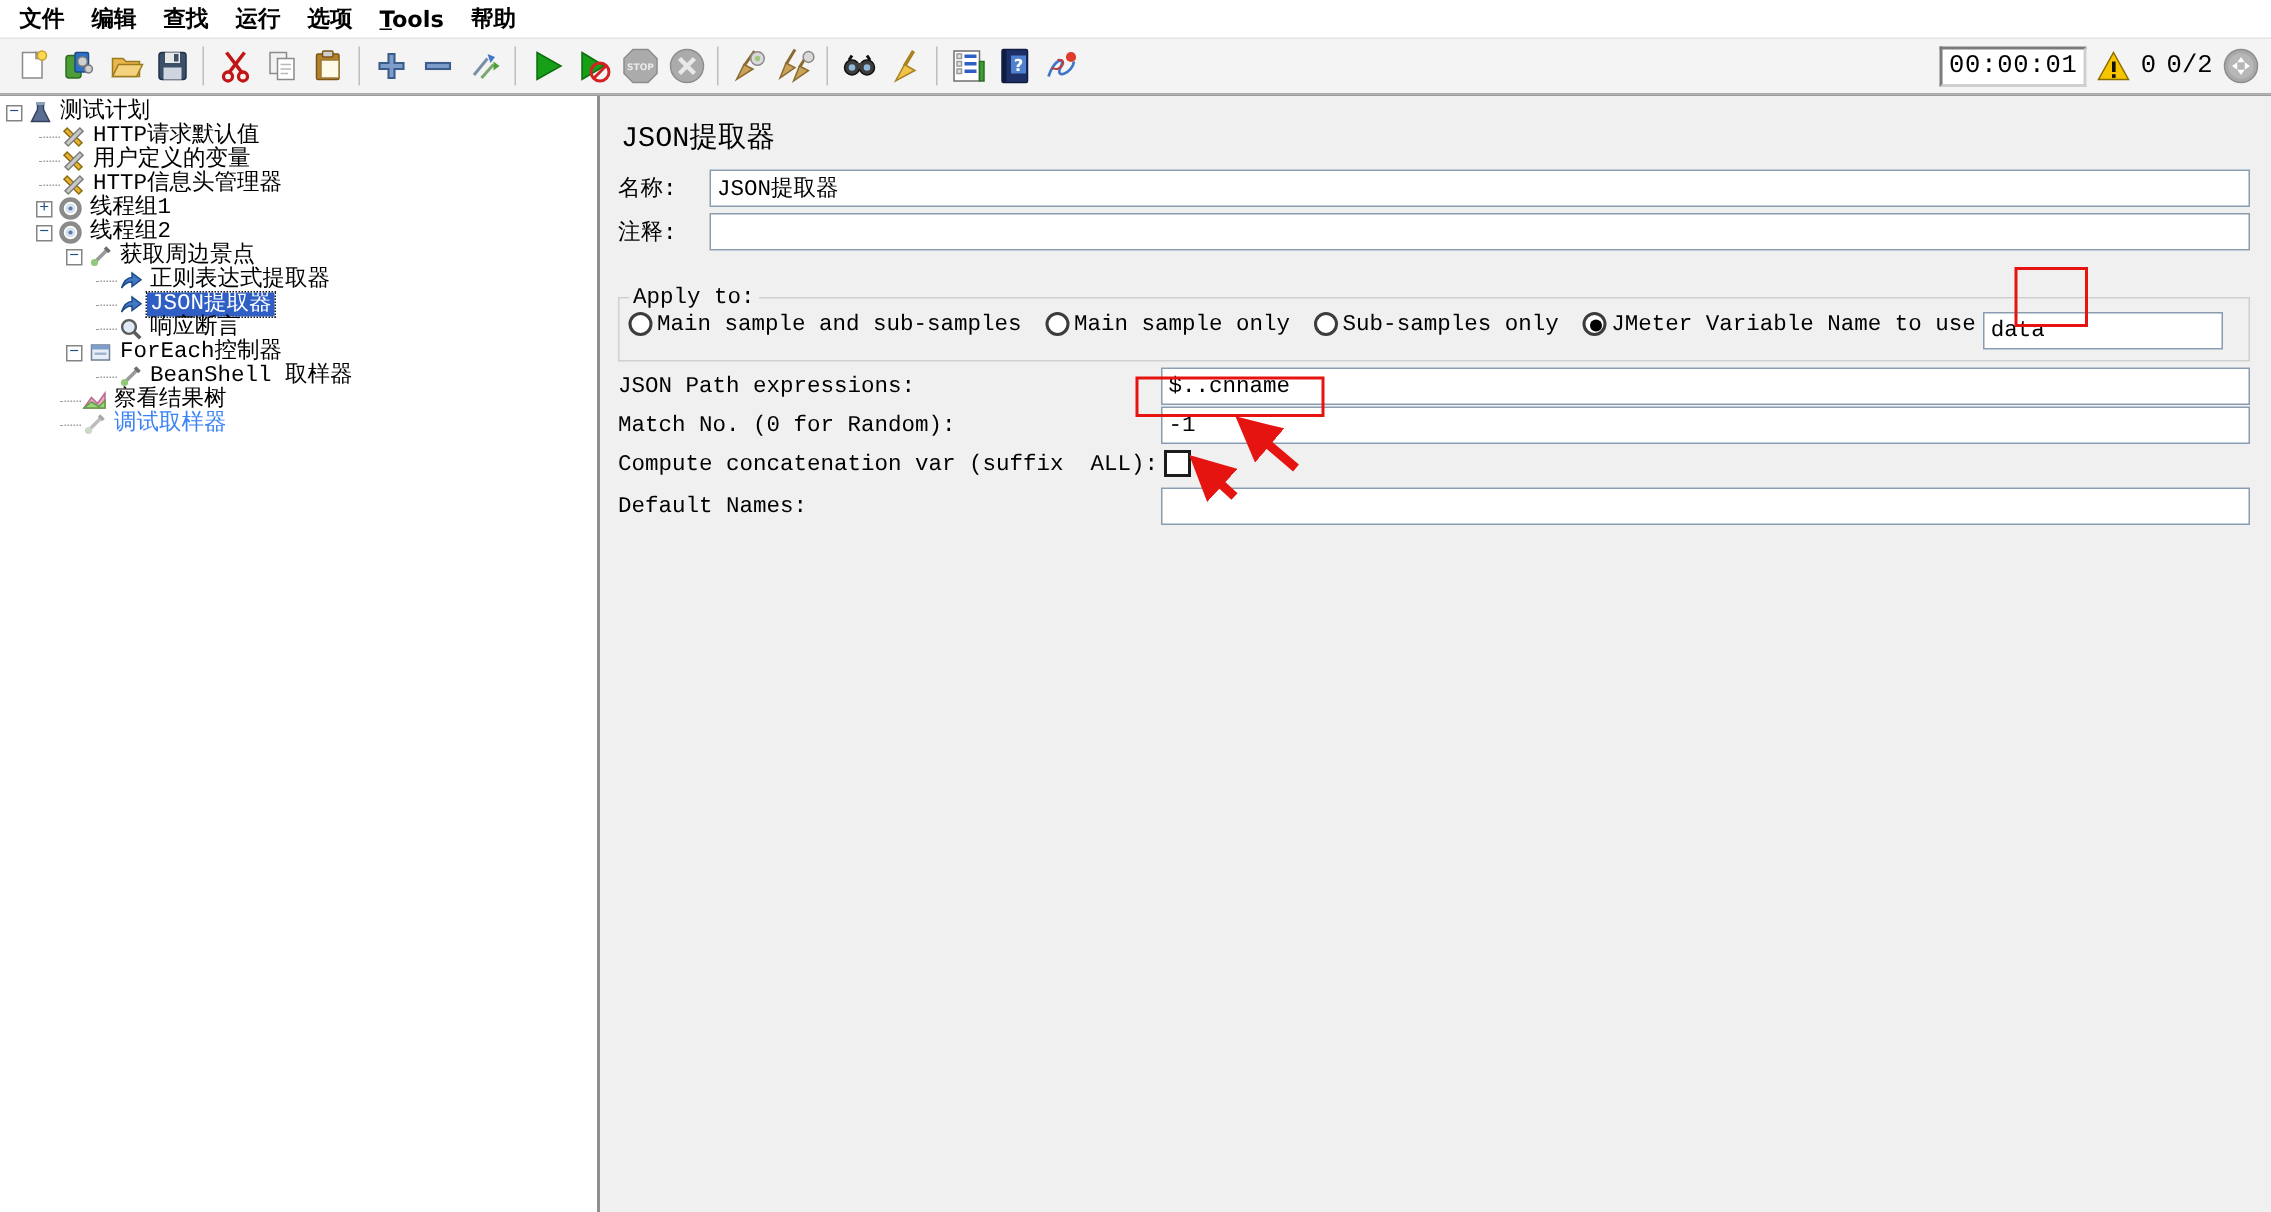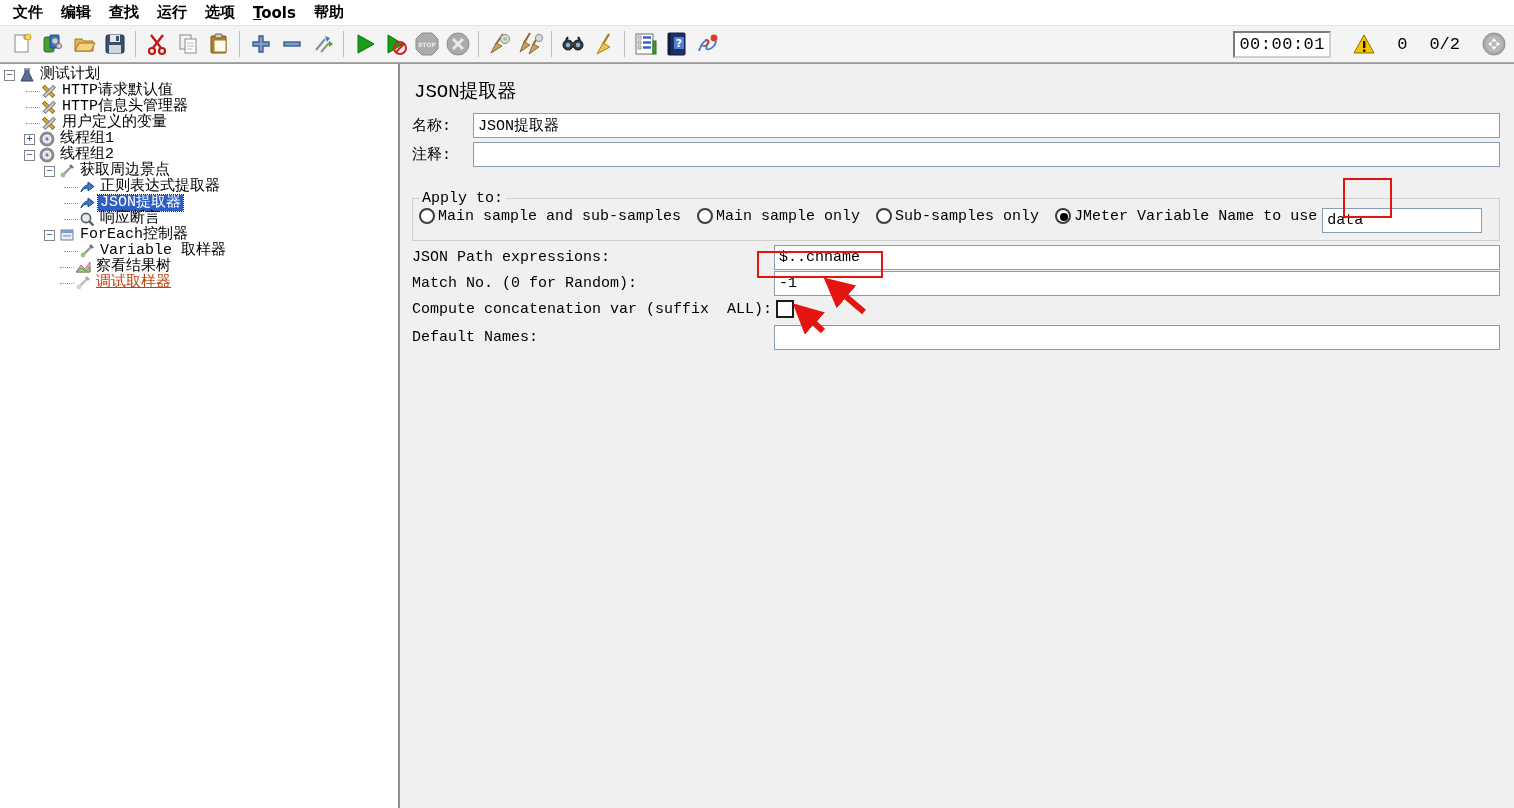--- a/index.html
+++ b/index.html
@@ -14,44 +14,44 @@
                padding:2px 9px; cursor:default; }
   .menu-item.underline-first { display:inline-block; }
   .menu-item.underline-first::first-letter { text-decoration:underline; }
 
   
   .toolbar { height:37px; background:#f4f4f4; border-bottom:1px solid #a9a9a9;
              display:flex; align-items:center; padding:0 6px; }
   .tbtn { width:31px; height:31px; display:flex; align-items:center; justify-content:center;
           border-radius:3px; }
   .tsep { width:1px; height:26px; background:#bdbdbd; margin:0 5px; }
-  .toolbar-right { margin-left:auto; display:flex; align-items:center; gap:22px; padding-right:2px; }
+  .toolbar-right { margin-left:auto; display:flex; align-items:center; gap:7px; padding-right:2px; }
   .timer-box { width:98px; height:27px; background:#fff; border:2px inset #cfcfcf;
                display:flex; align-items:center; justify-content:center;
                font-size:17px; letter-spacing:0.5px; }
   .count-text { font-size:17px; }
 
   
   .content { display:flex; height:745px; border-top:1px solid #9a9a9a; }
   .tree-panel { width:400px; background:#fff; border-right:2px solid #8f8f8f; padding-top:3px; overflow:hidden; }
   .main-panel { flex:1; background:#f0f0f0; padding:0 14px 0 12px; position:relative; }
 
   
   .tree-row { height:16px; display:flex; align-items:center; font-size:15px; line-height:16px;
               white-space:nowrap; cursor:default; }
   .pl0{padding-left:4px;} .pl1{padding-left:24px;} .pl1n{padding-left:26px;}
-  .pl2{padding-left:44px;} .pl2n{padding-left:60px;} .pl3{padding-left:64px;}
+  .pl2{padding-left:44px;} .pl2n{padding-left:40px;} .pl3{padding-left:64px;}
   .expander { width:11px; height:11px; border:1px solid #848484; background:#fff; flex:none;
               display:flex; align-items:center; justify-content:center;
               font-size:11px; line-height:9px; color:#1d4f91; margin-right:3px; }
   .stub { width:14px; height:0; border-top:1px dotted #9a9a9a; flex:none; }
   .ticon { width:17px; height:16px; flex:none; margin-right:3px; display:flex; align-items:center; justify-content:center; }
   .tlabel { padding:0 2px; }
   .tree-row.selected .tlabel { background:#2f5fc4; color:#fff; outline:1px dotted #1b1b1b; }
-  .tree-row.disabled .tlabel { color:#c2410c;text-decoration:underline; }
+  .tree-row.disabled .tlabel { color:#3b82f6; }
 
   
   .main-title { font-size:19px; padding:14px 0 9px 2px; }
   .row { display:flex; align-items:center; }
   .nc-row { margin-bottom:4px; }
   .nc-label { width:61px; flex:none; font-size:15px; white-space:pre; }
   input.text { flex:1; height:25px; border:1px solid #8a9cb0; background:#fff;
                font-family:inherit; font-size:15px; padding:0 4px; outline:none; }
   fieldset.apply { border:1px groove #cfcfcf; margin:23px 0 3px 0; padding:1px 6px 7px 6px; }
   fieldset.apply legend { font-size:15px; padding:0 3px; }
@@ -304,32 +304,32 @@
       </div>
 
       <div class="tree-row pl1n">
         <span class="stub"></span>
         <span class="ticon">
             <svg width="16" height="16">
               <rect x="1" y="7" width="14" height="3" fill="#e3b331" stroke="#8f6d12" transform="rotate(45 8 8)"></rect>
               <rect x="1" y="7" width="14" height="3" fill="#c9c9c9" stroke="#7d7d7d" transform="rotate(-45 8 8)"></rect>
             </svg>
           </span>
-        <span class="tlabel">HTTP信息头管理器</span>
+        <span class="tlabel">用户定义的变量</span>
       </div>
 
       <div class="tree-row pl1n">
         <span class="stub"></span>
         <span class="ticon">
             <svg width="16" height="16">
               <rect x="1" y="7" width="14" height="3" fill="#e3b331" stroke="#8f6d12" transform="rotate(45 8 8)"></rect>
               <rect x="1" y="7" width="14" height="3" fill="#c9c9c9" stroke="#7d7d7d" transform="rotate(-45 8 8)"></rect>
             </svg>
           </span>
-        <span class="tlabel">用户定义的变量</span>
+        <span class="tlabel">HTTP信息头管理器</span>
       </div>
 
       <div class="tree-row pl1">
         <span class="expander">+</span>
         <span class="ticon">
             <svg width="16" height="16">
               <circle cx="8" cy="8" r="6" fill="none" stroke="#8b8b8b" stroke-width="3"></circle>
               <circle cx="8" cy="8" r="3.4" fill="#d7e0ee"></circle>
               <circle cx="8" cy="8" r="1.4" fill="#5f7bac"></circle>
             </svg>
@@ -406,21 +406,21 @@
 
       <div class="tree-row pl3">
         <span class="stub"></span>
         <span class="ticon">
             <svg width="16" height="16">
               <line x1="3" y1="13" x2="12" y2="4" stroke="#9a9a9a" stroke-width="2.4"></line>
               <line x1="11" y1="2" x2="14" y2="5" stroke="#6e6e6e" stroke-width="2.4"></line>
               <circle cx="4" cy="12" r="2.4" fill="#8fc979"></circle>
             </svg>
           </span>
-        <span class="tlabel">Variable 取样器</span>
+        <span class="tlabel">BeanShell 取样器</span>
       </div>
 
       <div class="tree-row pl2n">
         <span class="stub"></span>
         <span class="ticon">
             <svg width="16" height="16">
               <path d="M1 13 L6 6 L10 10 L15 3 L15 13 z" fill="#efa8c8" stroke="#b96a92"></path>
               <path d="M1 13 L6 9 L11 12 L15 8 L15 13 z" fill="#9ed37f" stroke="#5f9e43"></path>
             </svg>
           </span>

